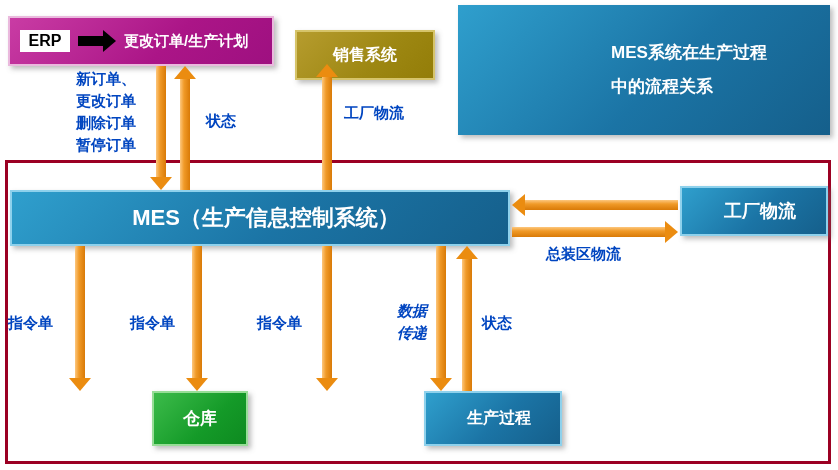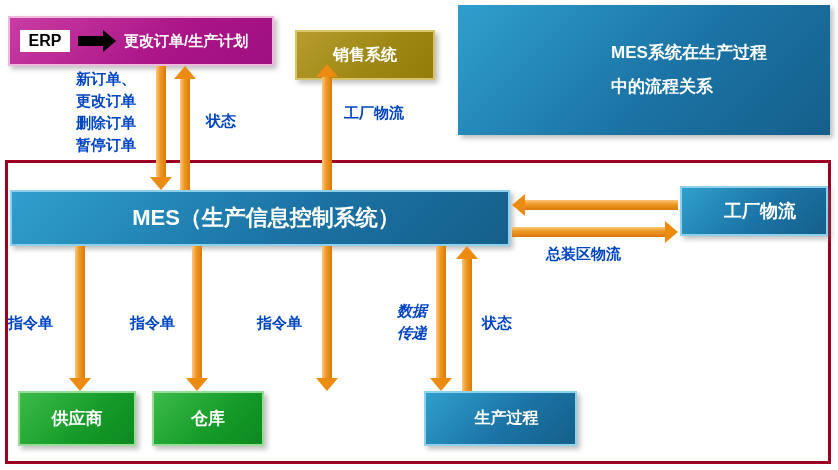--- a/index.html
+++ b/index.html
@@ -154,27 +154,24 @@
   </div>
 
   <div class="box blue" style="left:10px; top:190px; width:500px; height:56px; font-size:22px;">
     <span>MES（生产信息控制系统）</span>
   </div>
 
   <div class="box blue" style="left:680px; top:186px; width:148px; height:50px; font-size:18px;">
     <span>工厂物流</span>
   </div>
 
-  <div class="box green" style="left:18px; top:391px; width:118px; height:55px; font-size:17px;">
-    <span>供应商</span>
-  </div>
-  <div class="box green" style="left:152px; top:391px; width:112px; height:55px; font-size:17px;">
+  <div class="box green" style="left:152px; top:391px; width:96px; height:55px; font-size:17px;">
     <span>仓库</span>
   </div>
-  <div class="box blue" style="left:424px; top:391px; width:153px; height:55px; font-size:16px;">
+  <div class="box blue" style="left:424px; top:391px; width:138px; height:55px; font-size:16px;">
     <span>生产过程</span>
   </div>
 
   <div class="av down" style="left:150px; top:66px; width:22px; height:124px;"></div>
   <div class="av up" style="left:174px; top:66px; width:22px; height:124px;"></div>
 
   <div class="av up" style="left:316px; top:64px; width:22px; height:126px;"></div>
 
   <div class="ah left" style="left:512px; top:194px; width:166px; height:22px;"></div>
   <div class="ah right" style="left:512px; top:221px; width:166px; height:22px;"></div>

